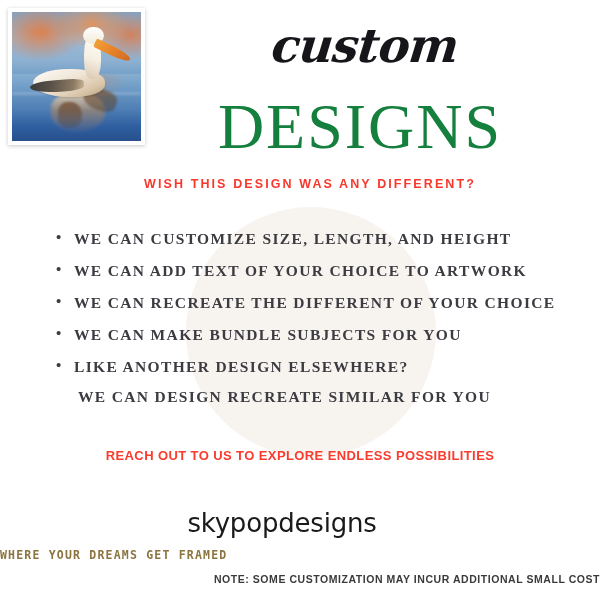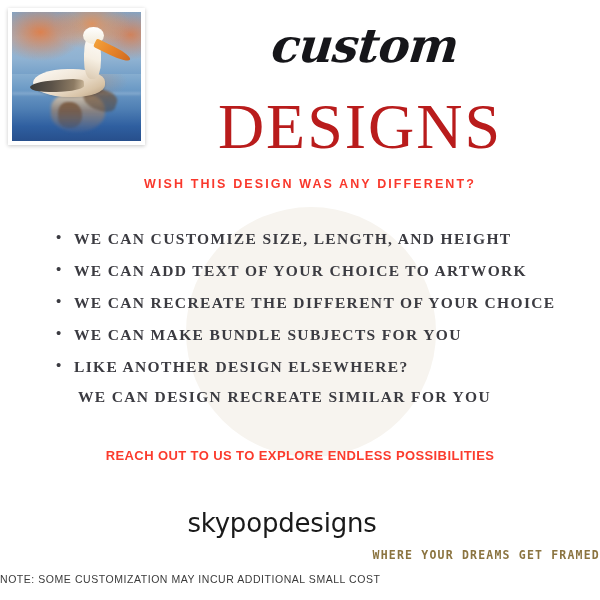--- a/index.html
+++ b/index.html
@@ -158,21 +158,21 @@
   .serif-title {
     position: absolute;
     left: 150px;
     top: 95px;
     width: 420px;
     text-align: center;
     font-family: "Liberation Serif", serif;
     font-weight: 400;
     font-size: 64px;
     line-height: 1;
-    color: #b91c1c;
+    color: #15803d;
     letter-spacing: 2px;
     z-index: 2;
   }
   .subtitle-red {
     position: absolute;
     left: 100px;
     top: 177px;
     width: 420px;
     text-align: center;
     font-family: "Liberation Sans", sans-serif;
@@ -247,36 +247,36 @@
     font-size: 26px;
     letter-spacing: -0.2px;
     color: #1a1a1a;
     z-index: 2;
   }
   .brand-tagline {
     position: absolute;
     left: 0;
     top: 548px;
     width: 600px;
-    text-align: right;
+    text-align: left;
     font-family: "DejaVu Sans Mono", monospace;
     font-weight: 700;
     font-size: 11.5px;
     letter-spacing: 1.2px;
     color: #8b7440;
     z-index: 2;
   }
   .footer-note {
     position: absolute;
     left: 0;
     top: 573px;
     width: 600px;
-    text-align: left;
+    text-align: right;
     font-family: "Liberation Sans", sans-serif;
-    font-weight: 400;
+    font-weight: 700;
     font-size: 10.5px;
     letter-spacing: 0.55px;
     color: #3a3a3a;
     z-index: 2;
   }
 </style>
 </head>
 <body>
 
 <div class="canvas">

